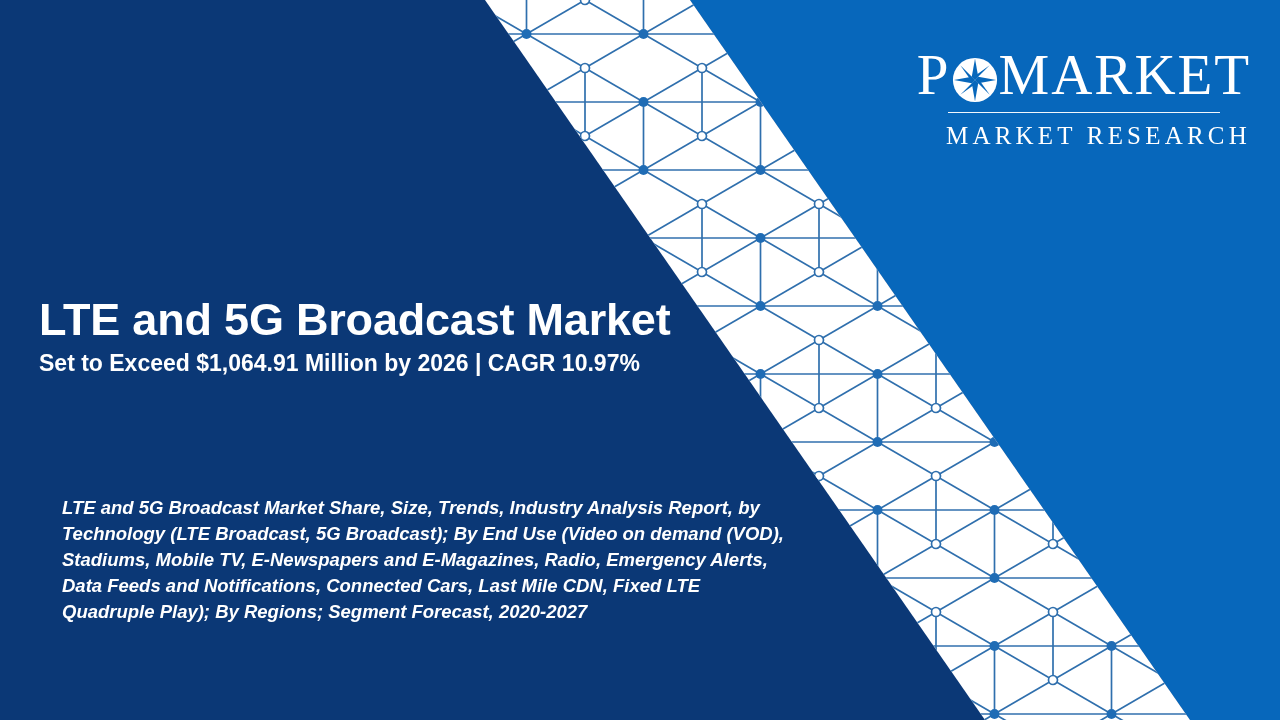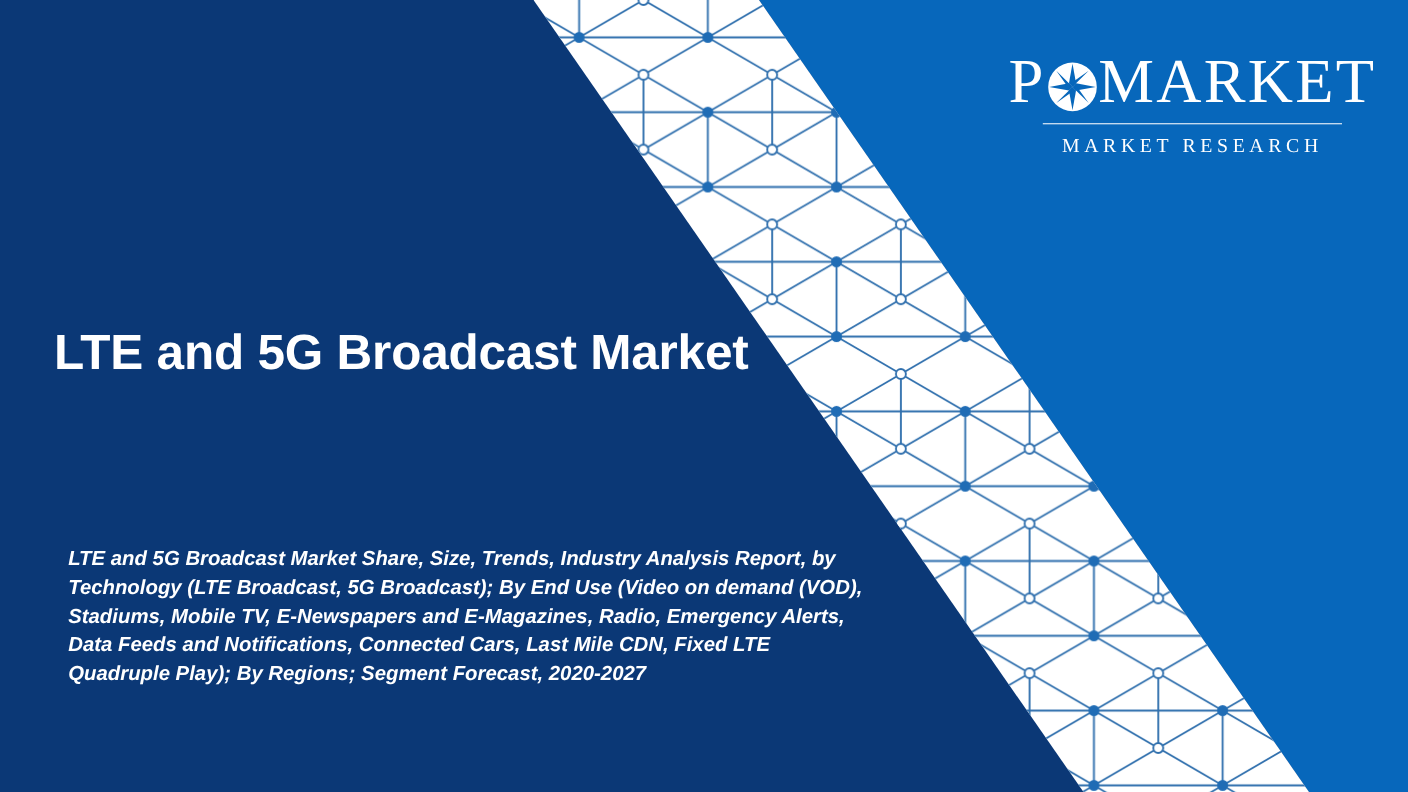--- a/index.html
+++ b/index.html
@@ -60,30 +60,30 @@
   #logo-divider {
     width: 272px;
     height: 1px;
     background: #ffffff;
     margin: 9px auto 0 auto;
     opacity: .95;
   }
   #logo-subtitle {
     margin-top: 9px;
     font-family: "Liberation Serif", serif;
-    font-size: 18px;
+    font-size: 25px;
     color: #ffffff;
     letter-spacing: 4.2px;
     white-space: nowrap;
   }
 
   
   #headline-block {
     position: absolute;
-    left: 49px;
+    left: 39px;
     top: 297px;
     z-index: 6;
     width: 700px;
   }
   #headline-main {
     font-family: "Liberation Sans", sans-serif;
     font-weight: bold;
     font-size: 45px;
     line-height: 1.04;
     color: #ffffff;
@@ -193,17 +193,18 @@
         </svg>
       </span>
       <span class="logo-letters">MARKET</span>
     </div>
     <div id="logo-divider"></div>
     <div id="logo-subtitle">MARKET RESEARCH</div>
   </div>
 
   <div id="headline-block">
     <h1 id="headline-main">LTE and 5G Broadcast Market</h1>
+    <h2 id="headline-sub">Set to Exceed $1,064.91 Million by 2026 | CAGR 10.97%</h2>
   </div>
 
   <p id="description">LTE and 5G Broadcast Market Share, Size, Trends, Industry Analysis Report, by Technology (LTE Broadcast, 5G Broadcast); By End Use (Video on demand (VOD), Stadiums, Mobile TV, E-Newspapers and E-Magazines, Radio, Emergency Alerts, Data Feeds and Notifications, Connected Cars, Last Mile CDN, Fixed LTE Quadruple Play); By Regions; Segment Forecast, 2020-2027</p>
 
 </div>
 
 </body></html>

